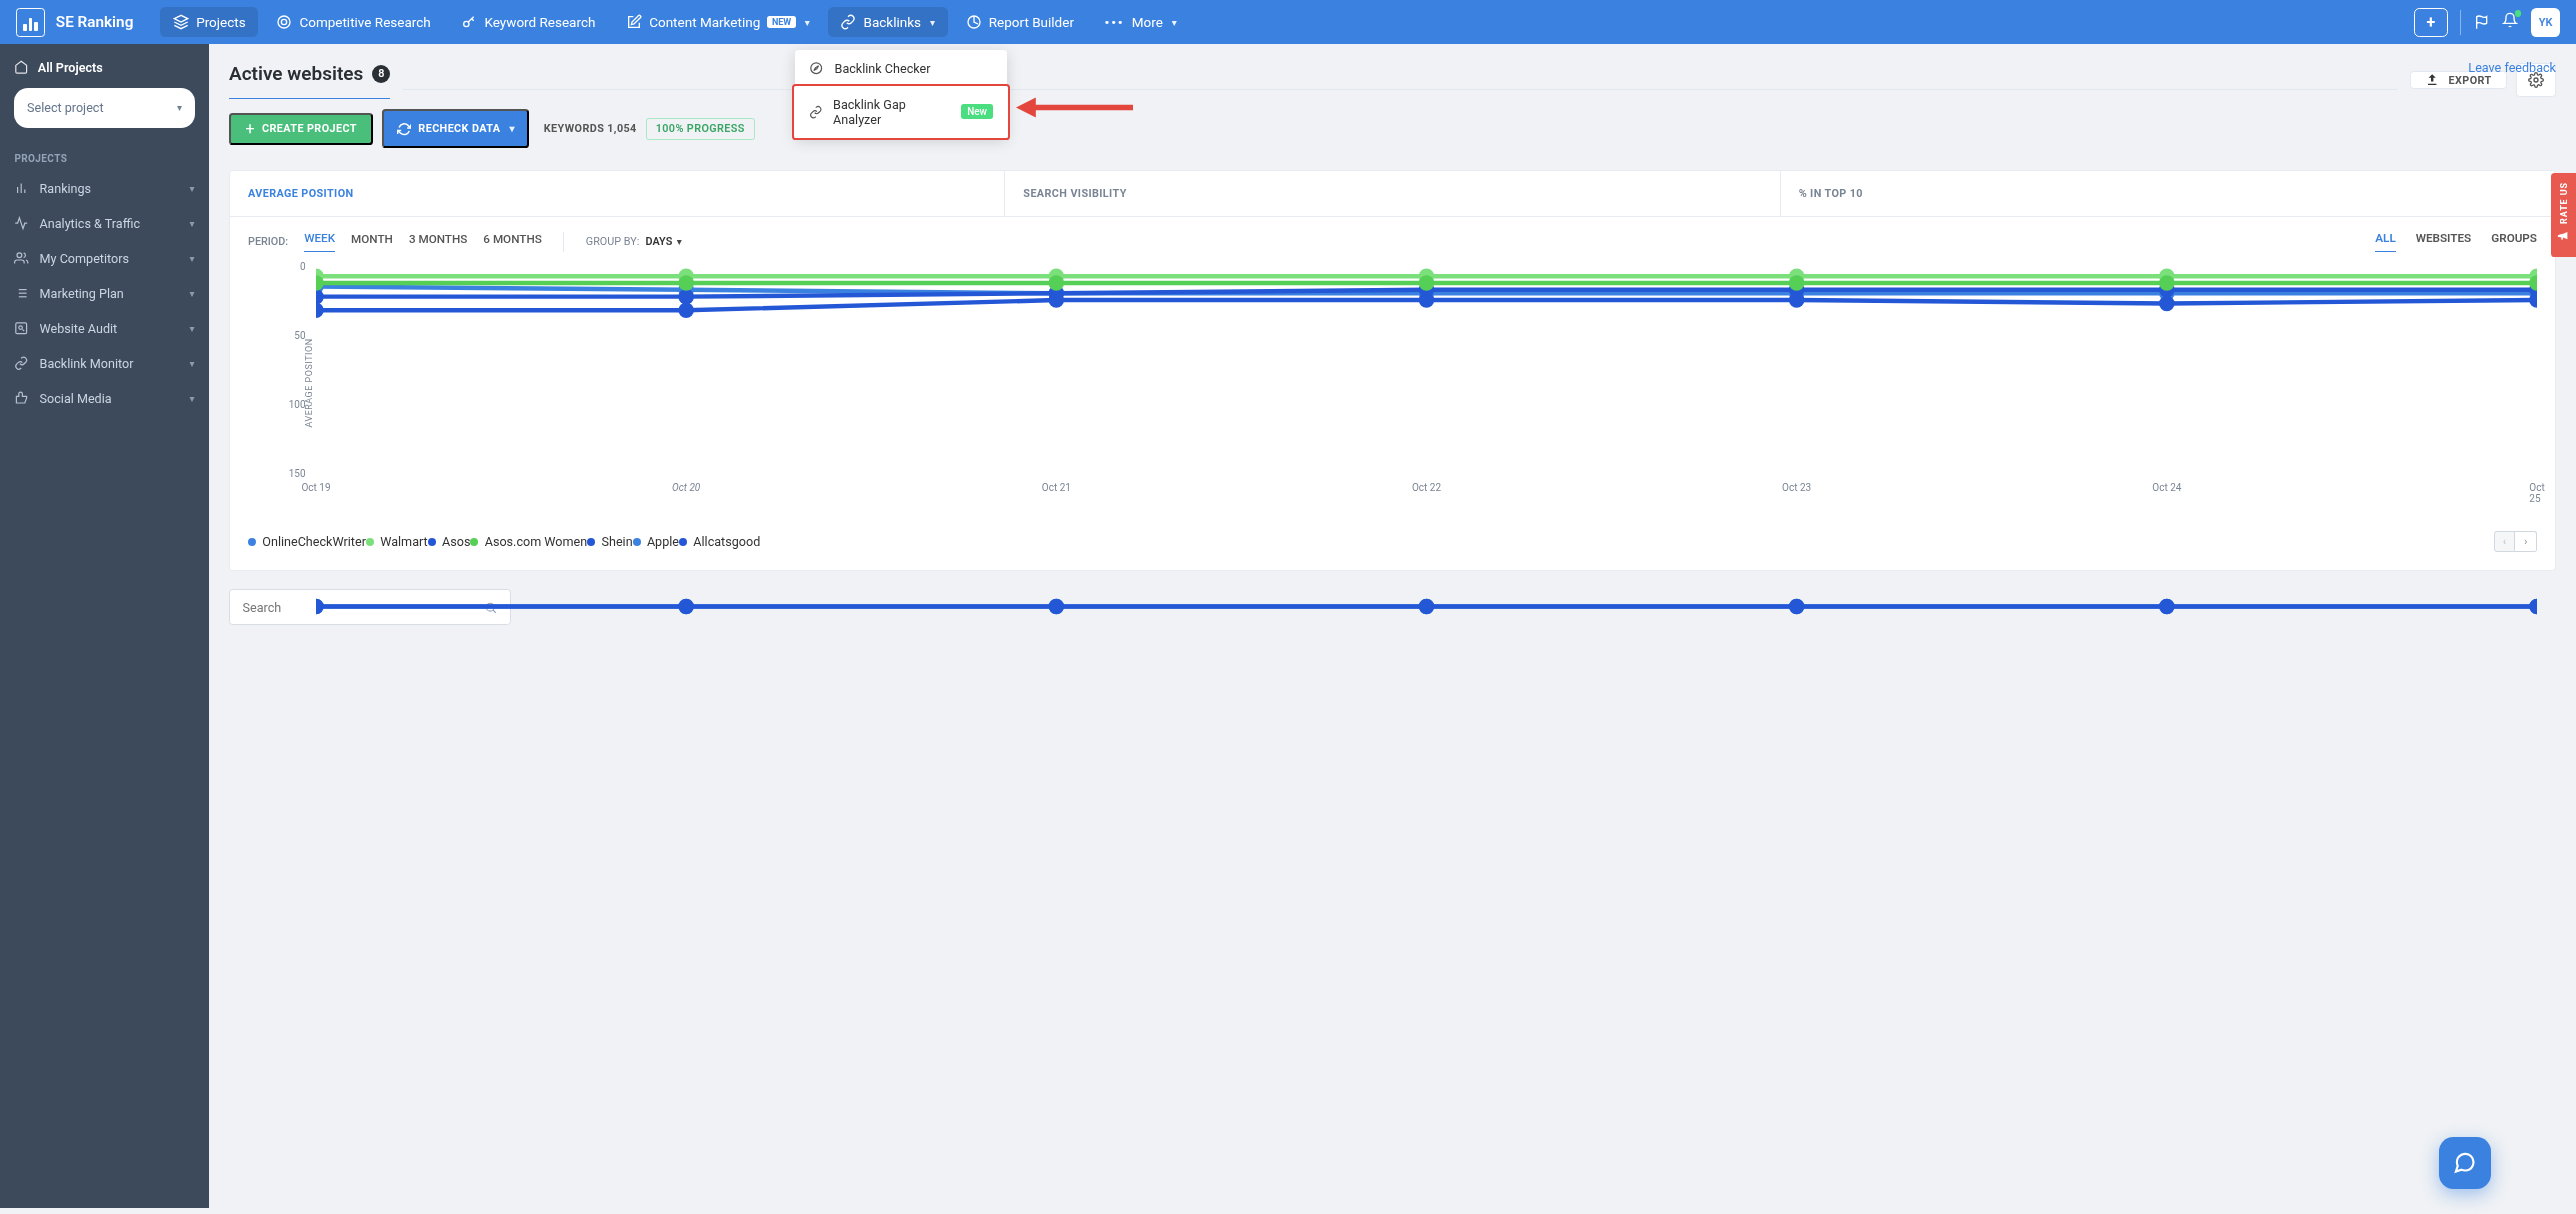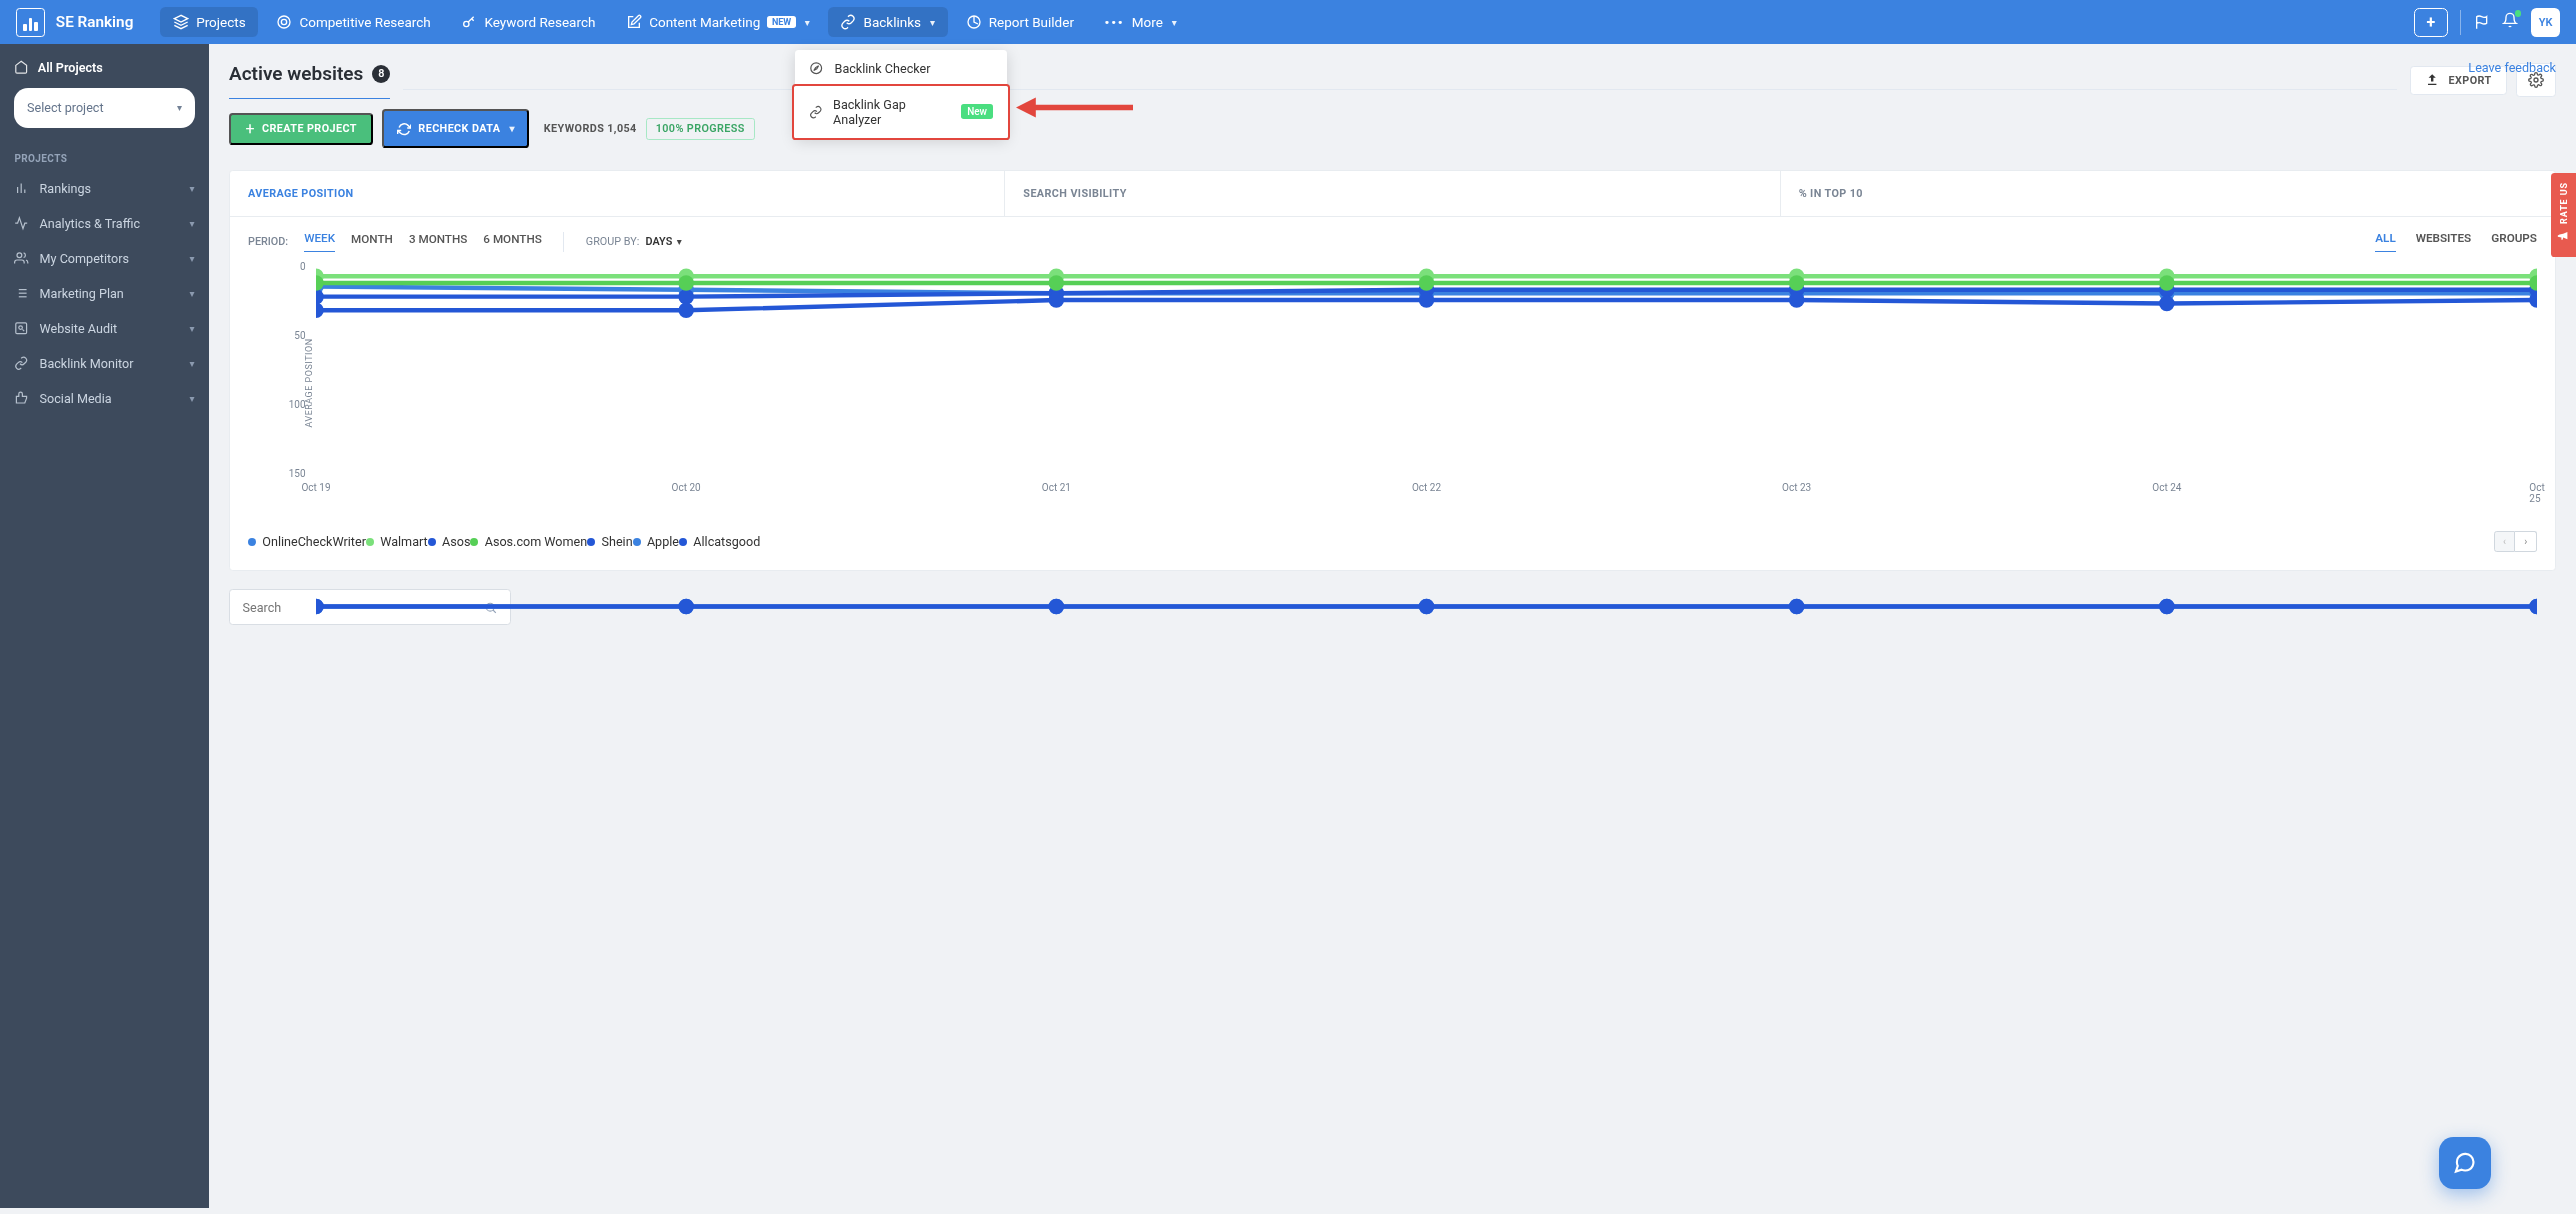--- a/index.html
+++ b/index.html
@@ -41,21 +41,21 @@
 .side-item .chev { margin-left: auto; color: #94a3b8; }
 .sic { width: 14.4px; height: 14.4px; opacity: 0.85; flex-shrink: 0; }
 
 .main { flex: 1; overflow-y: auto; padding: 18px 20px; position: relative; }
 .feedback { position: absolute; top: 16px; right: 20px; color: #3b82e0; font-size: 12.6px; }
 .header-row { display: flex; align-items: center; gap: 12.6px; margin-bottom: 9px; }
 .title-tab { font-size: 19px; font-weight: 600; color: #2a2f36; padding-bottom: 12.6px; border-bottom: 1.8px solid #3b82e0; display: flex; align-items: center; gap: 9px; }
 .count-badge { background: #2a2f36; color: #fff; width: 18px; height: 18px; border-radius: 50%; display: flex; align-items: center; justify-content: center; font-size: 10.8px; font-weight: 600; }
 .header-line { flex: 1; border-bottom: 0.9px solid #e2e8f0; margin-top: 18px; }
 .header-actions { display: flex; align-items: center; gap: 9px; }
-.export-btn { background: #fff; border: 0.9px solid #e2e8f0; border-radius: 3.6px; height: 29px; padding: 0 14.4px; display: flex; align-items: center; gap: 9px; font-size: 10.8px; font-weight: 700; color: #555; letter-spacing: 0.4px; }
+.export-btn { background: #fff; border: 0.9px solid #e2e8f0; border-radius: 3.6px; height: 18px; padding: 0 14.4px; display: flex; align-items: center; gap: 9px; font-size: 10.8px; font-weight: 700; color: #555; letter-spacing: 0.4px; }
 .gear-btn { background: #fff; border: 0.9px solid #e2e8f0; border-radius: 3.6px; width: 40px; height: 34px; display: flex; align-items: center; justify-content: center; color: #555; }
 
 .action-row { display: flex; align-items: center; gap: 9px; margin-top: 10.8px; margin-bottom: 21.6px; }
 .btn-create { background: #4abf7c; color: #fff; border-radius: 3.6px; height: 32px; padding: 0 14.4px; display: flex; align-items: center; gap: 7.2px; font-size: 10.8px; font-weight: 700; letter-spacing: 0.4px; }
 .btn-recheck { background: #3b82e0; color: #fff; border-radius: 3.6px; height: 39px; padding: 0 12.6px; display: flex; align-items: center; gap: 7.2px; font-size: 10.8px; font-weight: 700; letter-spacing: 0.4px; }
 .kw-count { font-size: 10.8px; font-weight: 700; color: #555; letter-spacing: 0.4px; margin-left: 5.4px; }
 .prog-badge { border: 0.9px solid #a7e8c5; color: #3aa565; font-size: 10.8px; font-weight: 600; padding: 3.6px 9px; border-radius: 2.7px; letter-spacing: 0.4px; }
 
 .card { background: #fff; border-radius: 3.6px; border: 0.9px solid #e8ecf0; }
 .tabs-row { display: flex; border-bottom: 0.9px solid #e8ecf0; }
@@ -416,21 +416,21 @@
               <circle cx="0" cy="153.33333333333331" r="3.5" fill="#2457d6"></circle>
               <circle cx="166.66666666666666" cy="153.33333333333331" r="3.5" fill="#2457d6"></circle>
               <circle cx="333.3333333333333" cy="153.33333333333331" r="3.5" fill="#2457d6"></circle>
               <circle cx="500" cy="153.33333333333331" r="3.5" fill="#2457d6"></circle>
               <circle cx="666.6666666666666" cy="153.33333333333331" r="3.5" fill="#2457d6"></circle>
               <circle cx="833.3333333333334" cy="153.33333333333331" r="3.5" fill="#2457d6"></circle>
               <circle cx="1000" cy="153.33333333333331" r="3.5" fill="#2457d6"></circle>
             </svg>
           <div class="xaxis" id="xaxis">
               <div class="xtick" style="left: 0%;">Oct 19</div>
-              <div class="xtick" style="left: 16.6667%;">Oct 20</div>
+              <div class="xtick" style="left: 16.6667%; font-style: italic;">Oct 20</div>
               <div class="xtick" style="left: 33.3333%;">Oct 21</div>
               <div class="xtick" style="left: 50%;">Oct 22</div>
               <div class="xtick" style="left: 66.6667%;">Oct 23</div>
               <div class="xtick" style="left: 83.3333%;">Oct 24</div>
               <div class="xtick" style="left: 100%;">Oct 25</div>
             </div>
         </div>
       </div>
 
       <div class="legend-row" id="legend">

